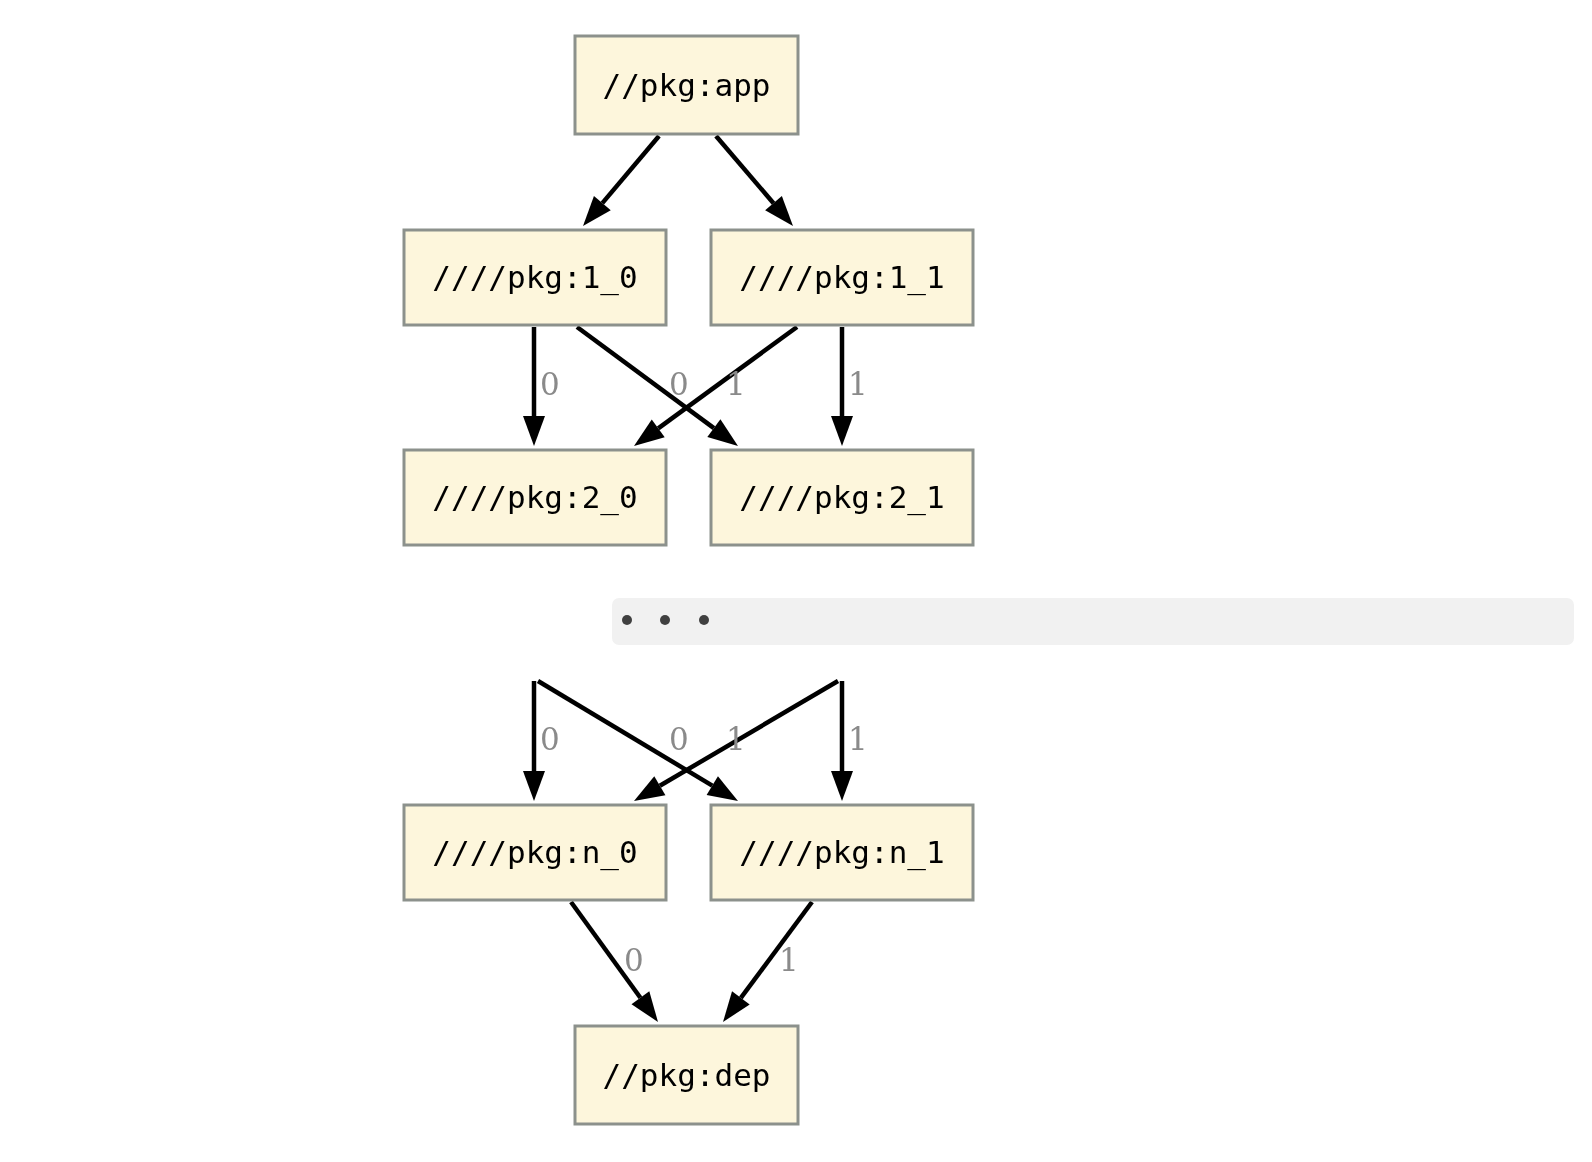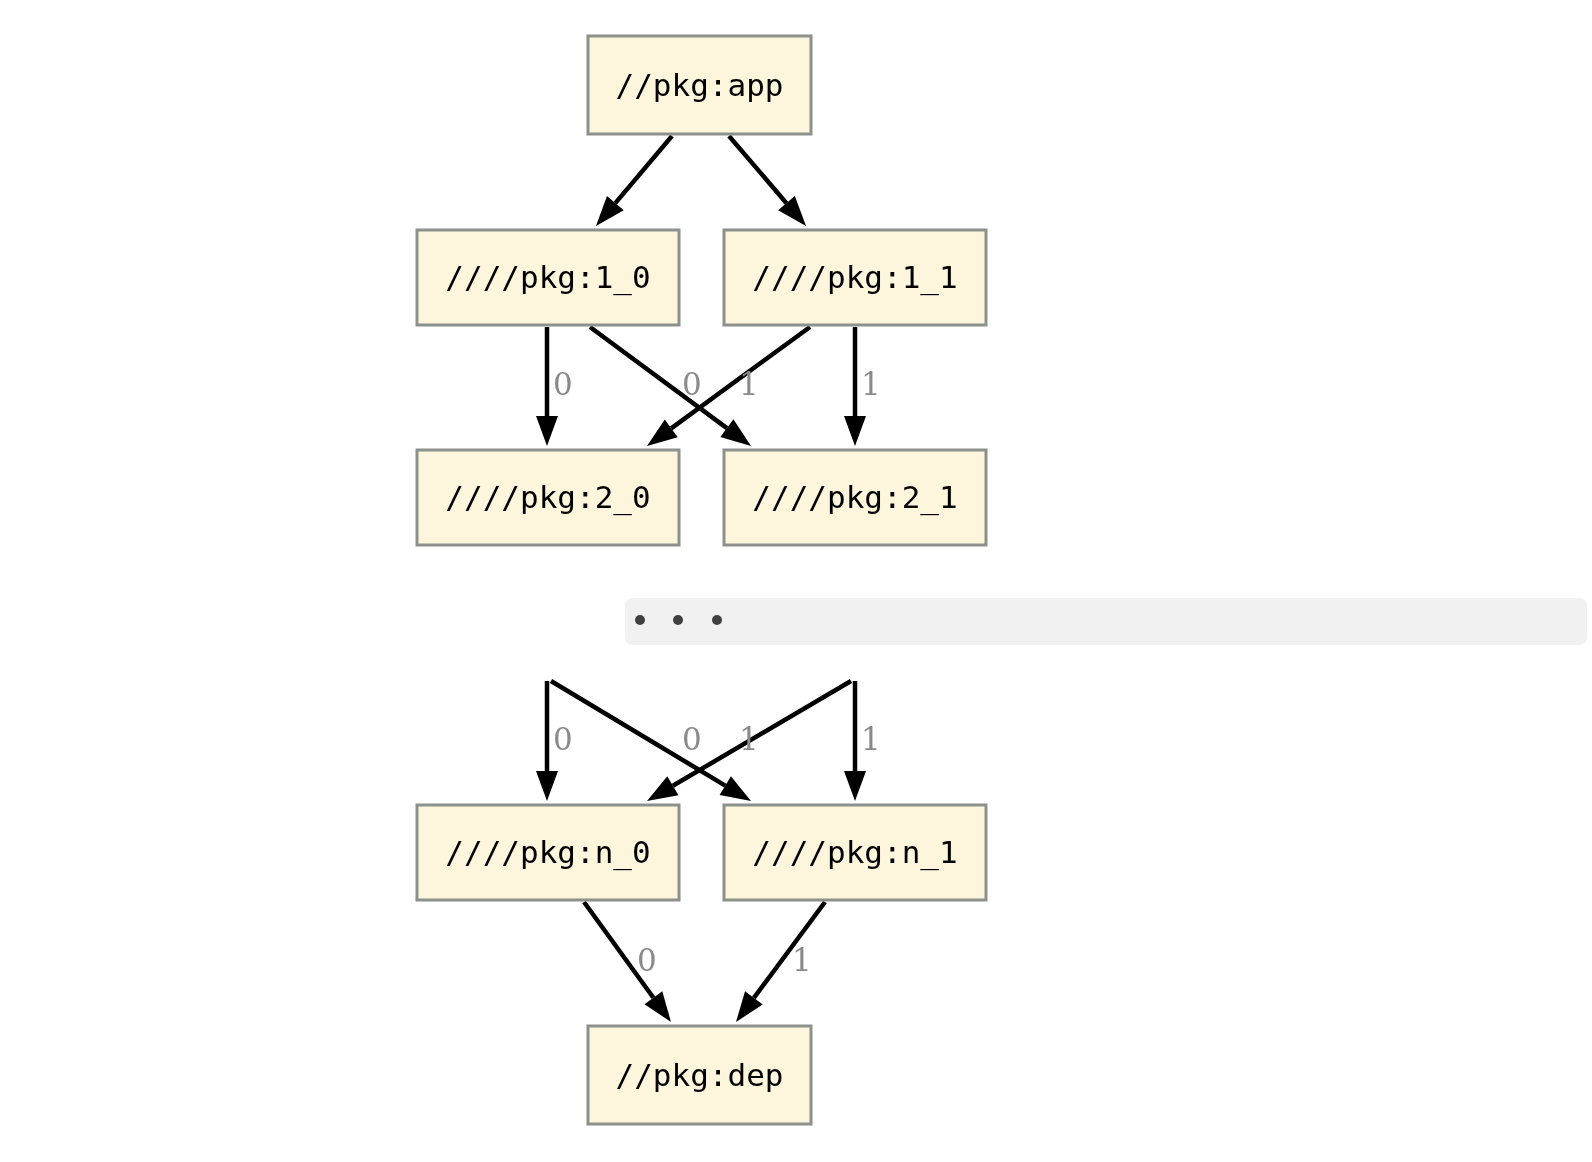--- a/index.html
+++ b/index.html
@@ -10,21 +10,21 @@
   }
   body {
     width: 1592px;
     height: 1162px;
     position: relative;
     overflow: hidden;
     font-family: "DejaVu Sans Mono", monospace;
   }
   #graph-root {
     position: absolute;
-    left: 17px;
+    left: 4px;
     top: 0;
     width: 1544px;
     height: 1162px;
   }
   svg.graph-canvas {
     position: absolute;
     left: 0;
     top: 0;
     width: 1592px;
     height: 1162px;

